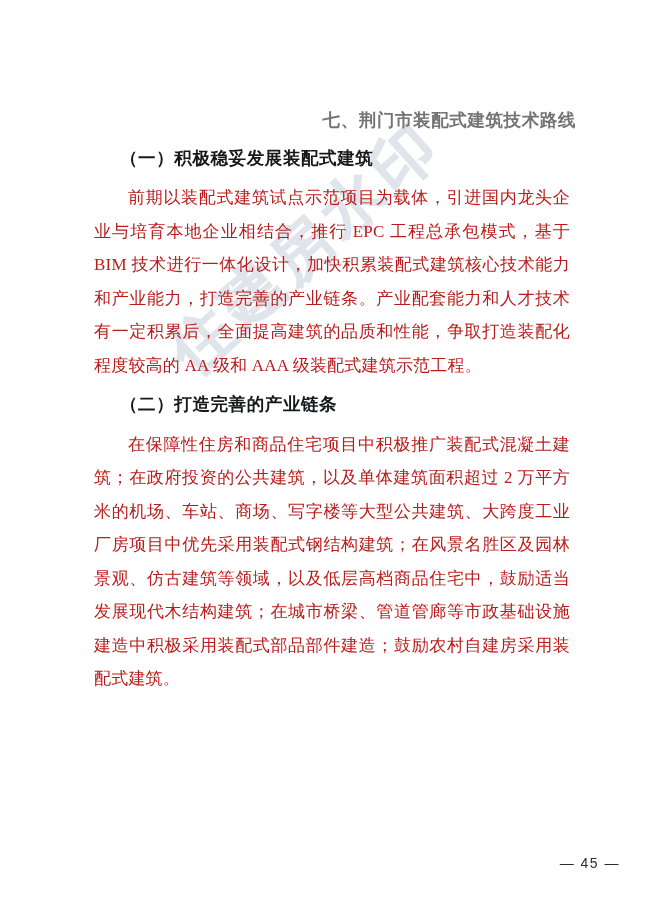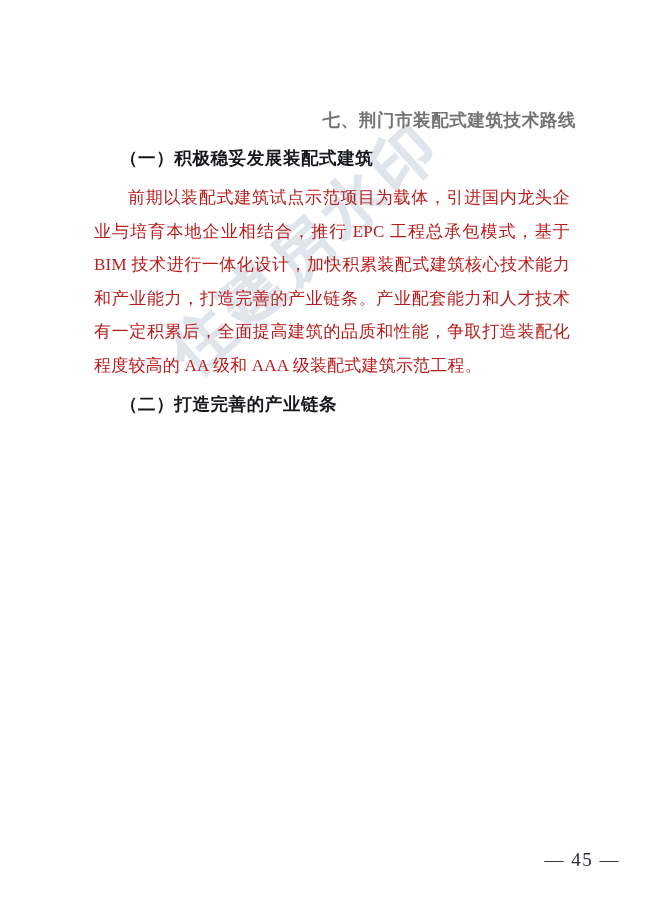--- a/index.html
+++ b/index.html
@@ -87,25 +87,25 @@
     text-align-last: left;
     text-justify: inter-character;
     letter-spacing: .2px;
     text-indent: 2em;
   }
 
   .pagenum {
     position: absolute;
     right: 30px;
     bottom: 48px;
-    font-size: 19px;
+    font-size: 14px;
     color: #2b2d33;
     letter-spacing: 1.5px;
     z-index: 2;
-    font-family: Liberation Serif, serif;
+    font-family: Liberation Sans, sans-serif;
   }
 </style>
 </head>
 <body>
 
 <div class="page">
 
   <div class="watermark-layer">
     <div class="watermark">住建房水印</div>
   </div>
@@ -114,18 +114,19 @@
 
     <h1 class="h-section">七、荆门市装配式建筑技术路线</h1>
 
     <h2 class="h-sub">（一）积极稳妥发展装配式建筑</h2>
 
     <p class="para">前期以装配式建筑试点示范项目为载体，引进国内龙头企业与培育本地企业相结合，推行 EPC 工程总承包模式，基于 BIM 技术进行一体化设计，加快积累装配式建筑核心技术能力和产业能力，打造完善的产业链条。产业配套能力和人才技术有一定积累后，全面提高建筑的品质和性能，争取打造装配化程度较高的 AA 级和 AAA 级装配式建筑示范工程。</p>
 
     <h2 class="h-sub">（二）打造完善的产业链条</h2>
 
 
+    <p class="para">在保障性住房和商品住宅项目中积极推广装配式混凝土建筑；在政府投资的公共建筑，以及单体建筑面积超过 2 万平方米的机场、车站、商场、写字楼等大型公共建筑、大跨度工业厂房项目中优先采用装配式钢结构建筑；在风景名胜区及园林景观、仿古建筑等领域，以及低层高档商品住宅中，鼓励适当发展现代木结构建筑；在城市桥梁、管道管廊等市政基础设施建造中积极采用装配式部品部件建造；鼓励农村自建房采用装配式建筑。</p>
 
   </div>
 
   <div class="pagenum">— 45 —</div>
 
 </div>
 
 </body></html>

